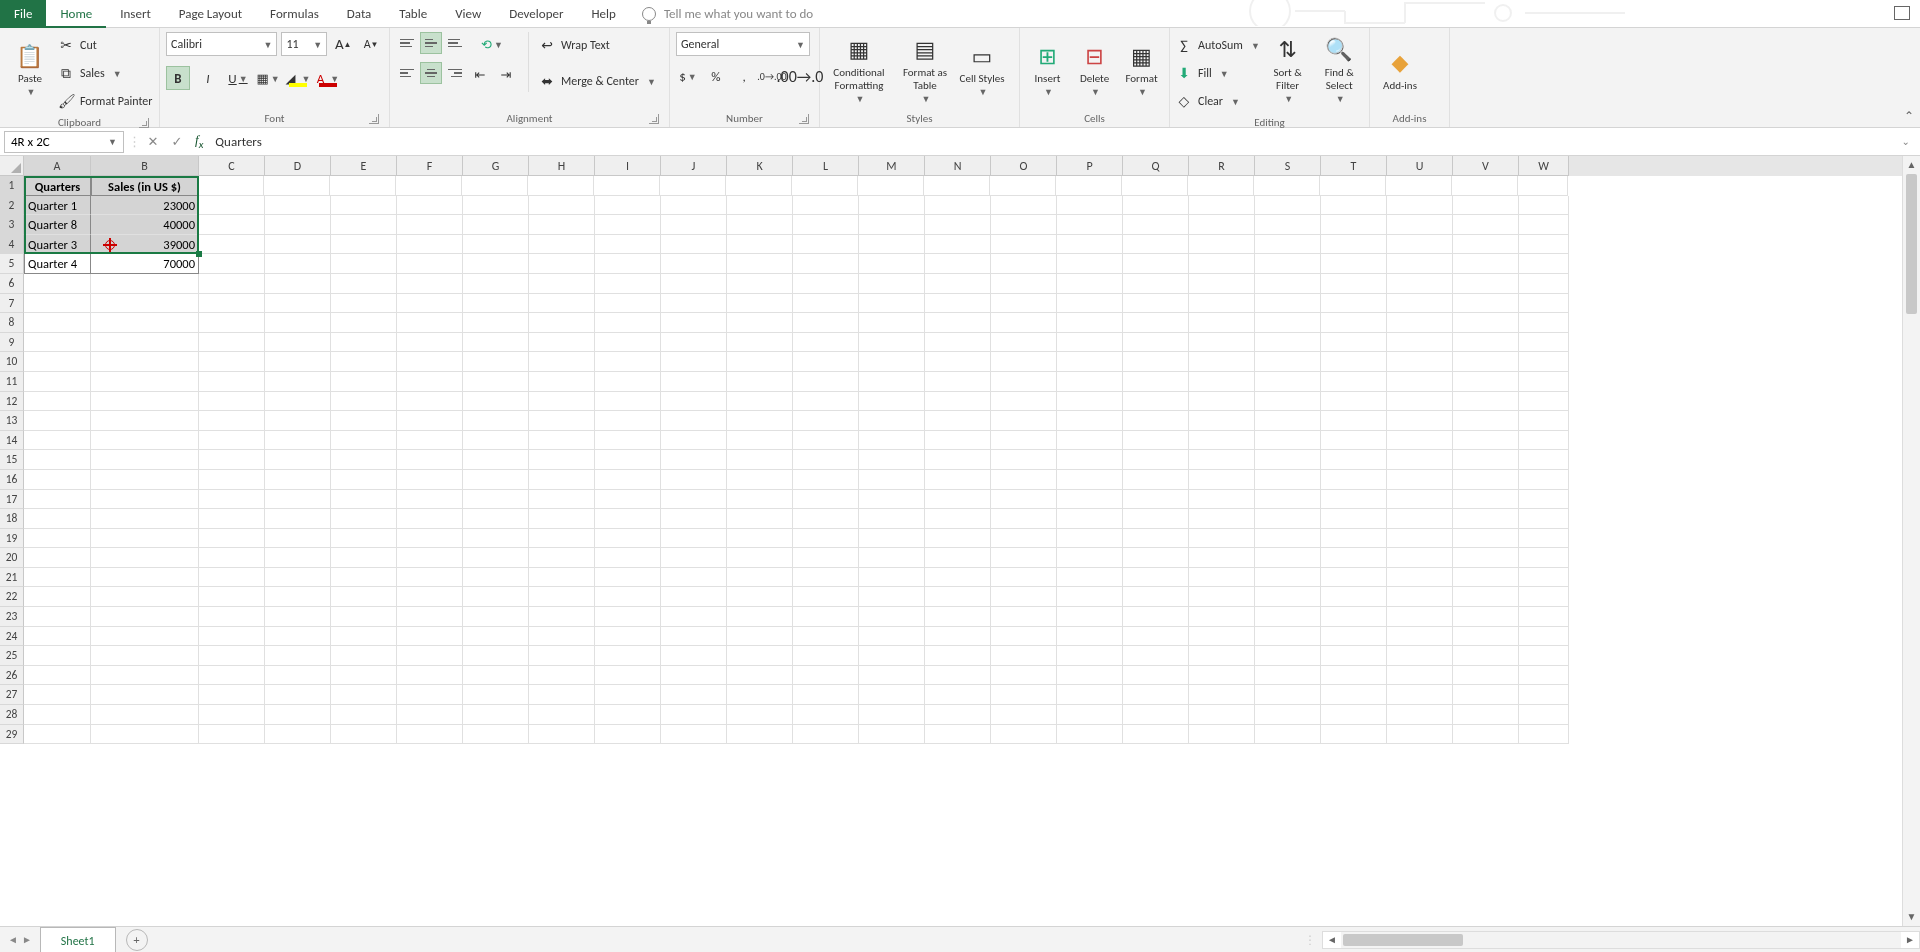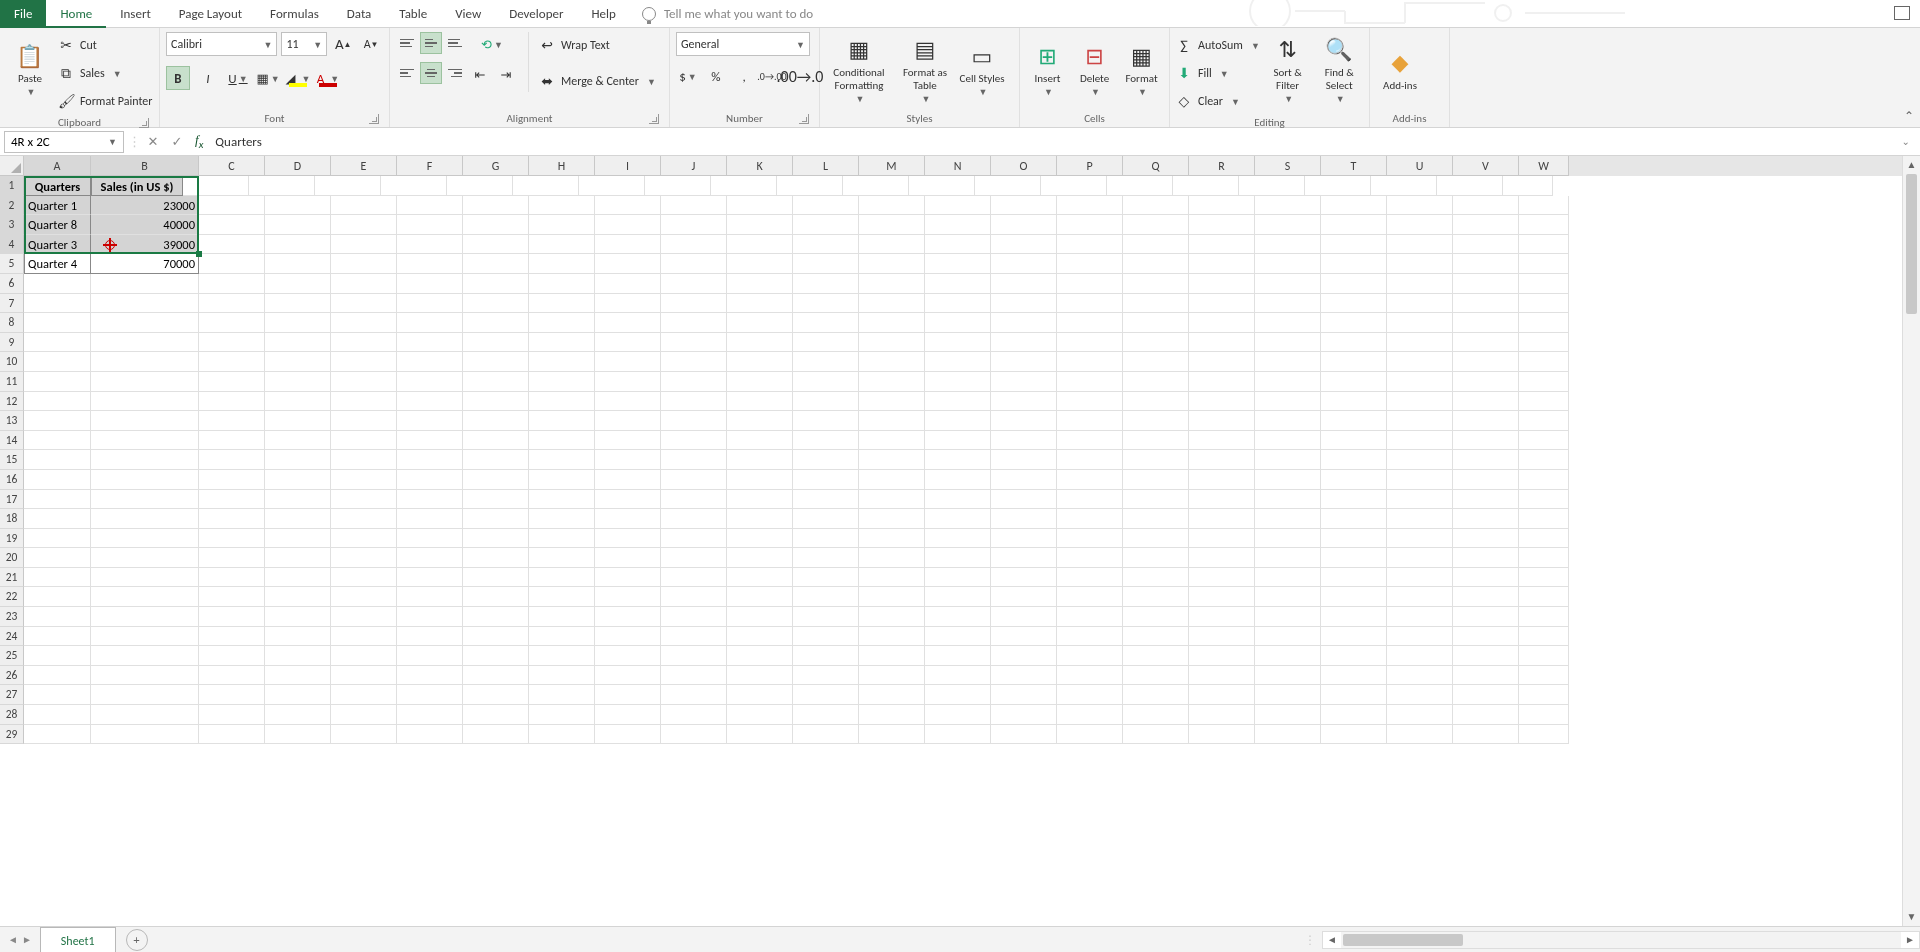--- a/index.html
+++ b/index.html
@@ -449,21 +449,21 @@
       <div class="rowhdr">24</div>
       <div class="rowhdr">25</div>
       <div class="rowhdr">26</div>
       <div class="rowhdr">27</div>
       <div class="rowhdr">28</div>
       <div class="rowhdr">29</div>
     </div>
   <div class="cells" id="cells">
       <div class="row">
         <div class="cell hdrcell selected" style="width: 67px;">Quarters</div>
-        <div class="cell hdrcell selected" style="width: 92px;">Sales (in US $)</div>
+        <div class="cell hdrcell selected" style="width: 107px;">Sales (in US $)</div>
         <div class="cell" style="width: 66px;"></div>
         <div class="cell" style="width: 66px;"></div>
         <div class="cell" style="width: 66px;"></div>
         <div class="cell" style="width: 66px;"></div>
         <div class="cell" style="width: 66px;"></div>
         <div class="cell" style="width: 66px;"></div>
         <div class="cell" style="width: 66px;"></div>
         <div class="cell" style="width: 66px;"></div>
         <div class="cell" style="width: 66px;"></div>
         <div class="cell" style="width: 66px;"></div>

